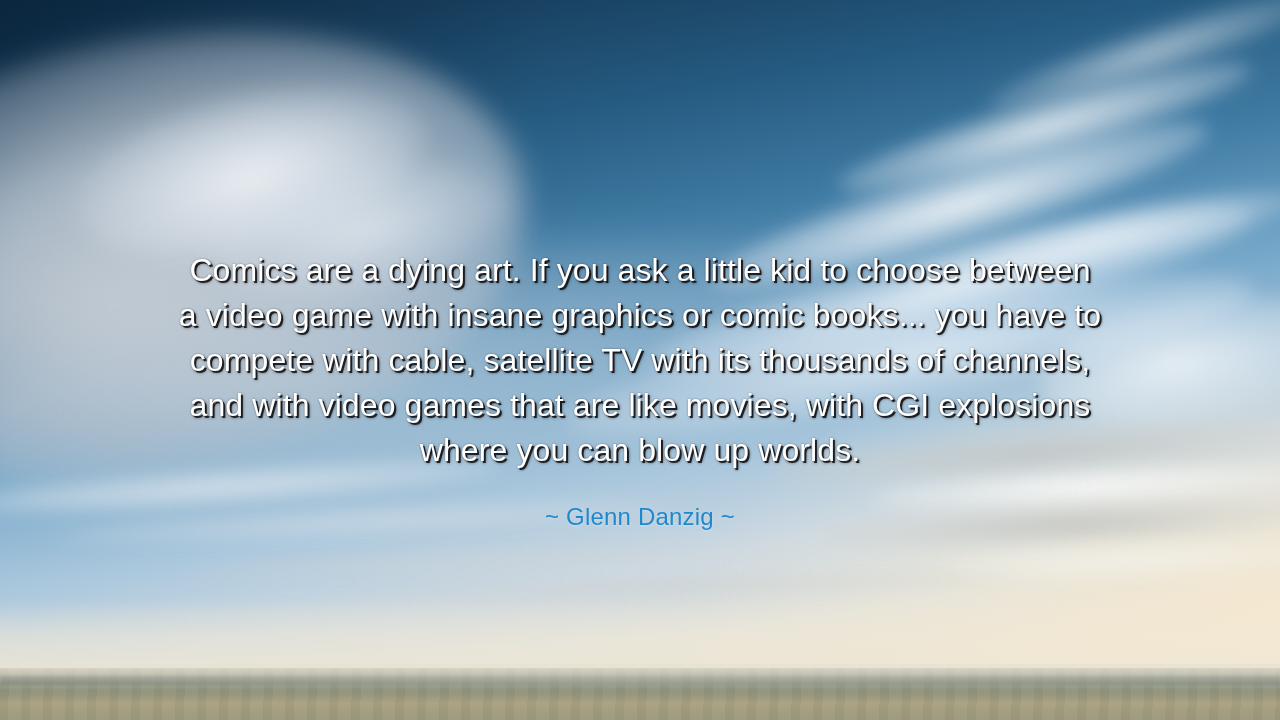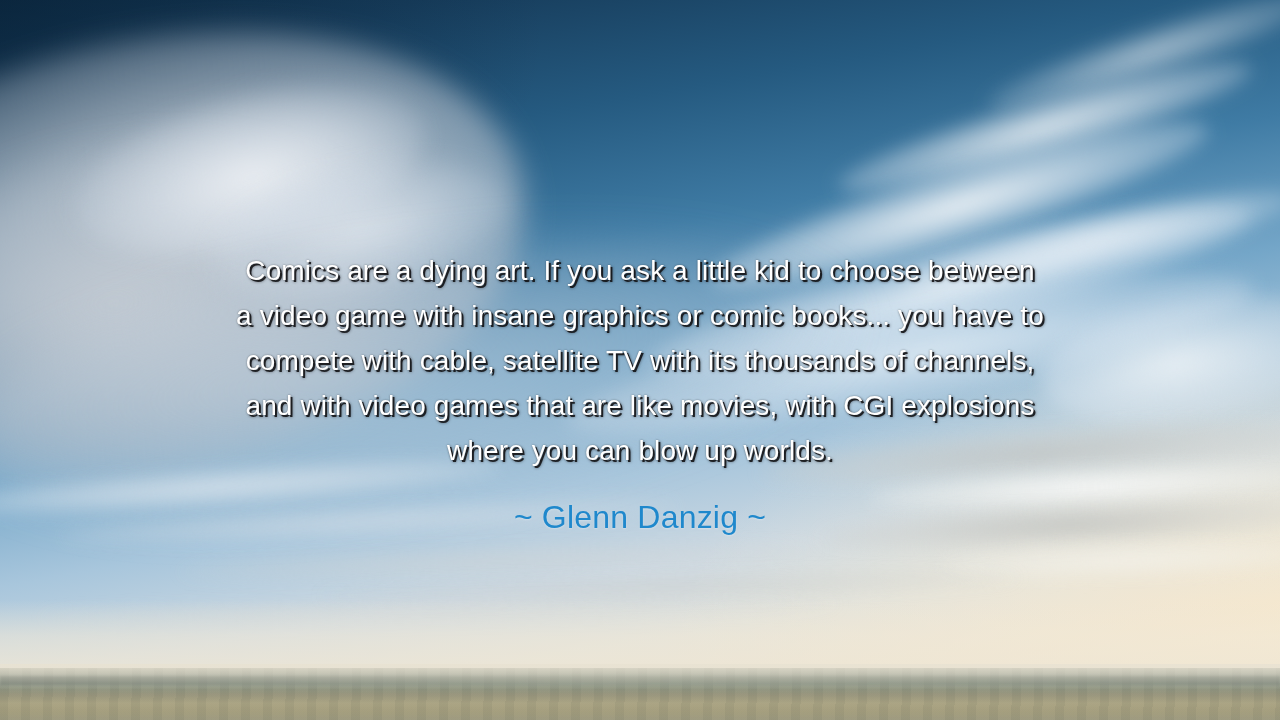--- a/index.html
+++ b/index.html
@@ -258,40 +258,40 @@
     left: 0;
     right: 0;
     top: 248px;
     text-align: center;
     padding: 0 70px;
     box-sizing: border-box;
   }
   .quote-text {
     margin: 0;
     font-family: "Liberation Sans", sans-serif;
-    font-size: 28px;
+    font-size: 32px;
     line-height: 45px;
     font-weight: 400;
     color: #ffffff;
     letter-spacing: 0.1px;
     text-shadow:
       2px 2px 0 rgba(18,18,20,0.88),
       2px 2px 3px rgba(10,10,14,0.55),
       0 0 2px rgba(30,30,34,0.45);
     white-space: pre-line;
   }
   .attribution {
     position: absolute;
     left: 0;
     right: 0;
     top: 497px;
     text-align: center;
     margin: 0;
     font-family: "Liberation Sans", sans-serif;
-    font-size: 32px;
+    font-size: 24px;
     line-height: 40px;
     font-weight: 400;
     color: #1f88cc;
     letter-spacing: 0.2px;
     text-shadow: 0 1px 2px rgba(255,255,255,0.30);
   }
 </style>
 </head>
 <body>
 

